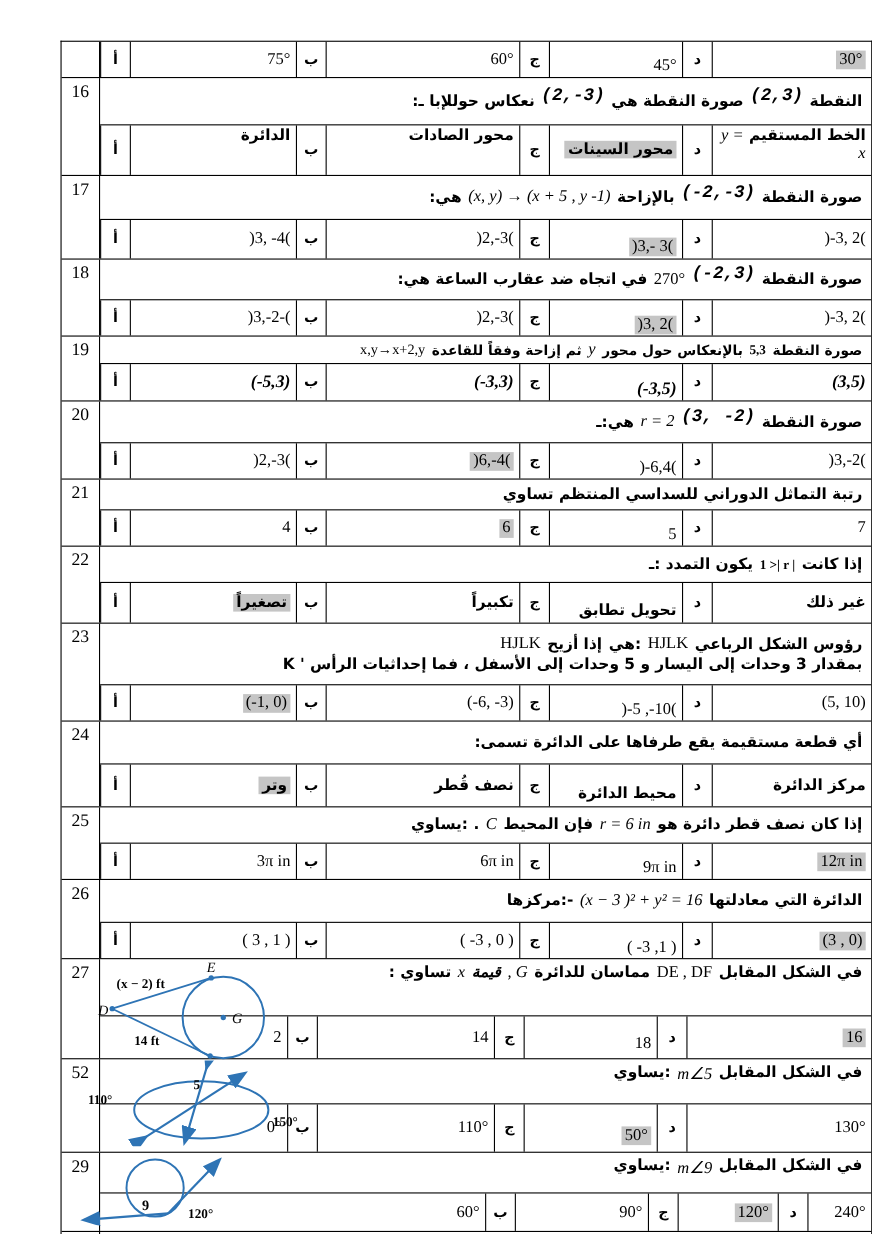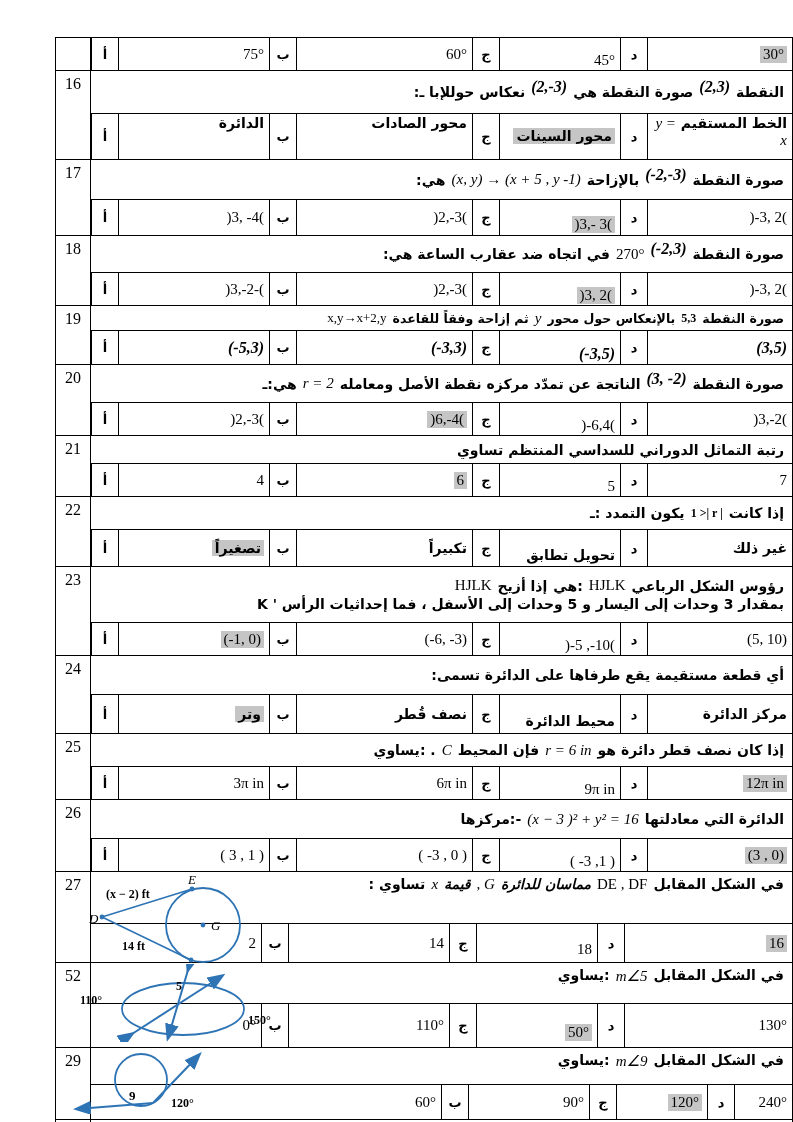--- a/index.html
+++ b/index.html
@@ -37,21 +37,21 @@
   .srf{font-family:"Liberation Serif",serif;font-weight:normal;font-size:15px;
        direction:ltr;unicode-bidi:isolate;display:inline-block;}
   .bi{font-weight:bold;font-style:italic;font-size:16px;}
   .m{font-family:"Liberation Serif",serif;font-weight:normal;font-size:15px;
      direction:ltr;unicode-bidi:isolate;}
   .mi{font-family:"Liberation Serif",serif;font-style:italic;font-weight:normal;font-size:15px;
       direction:ltr;unicode-bidi:isolate;}
   .mb{font-family:"Liberation Serif",serif;font-weight:bold;font-size:12px;
       direction:ltr;unicode-bidi:isolate;}
   .big{font-size:19px;margin-top:32px;}
-  .sup{font-family:Liberation Serif, serif;font-style:italic;font-weight:bold;font-size:16px;
+  .sup{font-family:Liberation Mono, monospace;font-style:italic;font-weight:bold;font-size:16px;
        direction:ltr;unicode-bidi:isolate;transform:translateY(-5px);display:inline-block;}
   .hl{background:#c5c5c5;padding:0 3px;}
   .small{font-size:12.5px;}
   .mask{position:absolute;background:#fff;z-index:1;}
   .dg{position:absolute;z-index:2;}
   svg text{font-family:"Liberation Serif",serif;}
 </style>
 </head>
 <body>
 
@@ -164,21 +164,20 @@
       </div>
     </div>
   </div>
 
   <div class="q">
     <div class="qn">20</div>
     <div class="qb">
       <div class="qh" style="min-height:35px">
         <span class="ar">صورة النقطة</span>
         <span class="sup">(3, -2)</span>
-        <span class="ar">الناتجة عن تمدّد مركزه نقطة الأصل ومعامله</span>
         <span class="mi">r = 2</span>
         <span class="l">هي:ـ</span>
       </div>
       <div class="qo" style="min-height:32px">
         <div class="lt">أ</div>
         <div class="val wa"><span class="srf">)2,-3(</span></div>
         <div class="lt">ب</div>
         <div class="val wb"><span class="srf hl">)6,-4(</span></div>
         <div class="lt">ج</div>
         <div class="val wc"><span class="srf">)-6,4(</span></div>
@@ -318,21 +317,21 @@
       </div>
     </div>
   </div>
 
   <div class="q" style="min-height:86px">
     <div class="qn">27</div>
     <div class="qb">
       <div class="qh" style="min-height:46px;align-items:flex-start;padding-top:4px">
         <span class="ar">في الشكل المقابل</span>
         <span class="m">DE , DF</span>
-        <span class="ar" style="font-style:italic">مماسان للدائرة</span>
+        <span class="ar" style="">مماسان للدائرة</span>
         <span class="mi">, G</span>
         <span class="ar" style="font-style:italic">قيمة</span>
         <span class="mi">x</span>
         <span class="ar">تساوي :</span>
       </div>
       <div class="qo" style="min-height:38px">
         <div class="sp1"></div>
         <div class="val ws1"><span class="srf">2</span></div>
         <div class="lt">ب</div>
         <div class="val wb2"><span class="srf">14</span></div>

